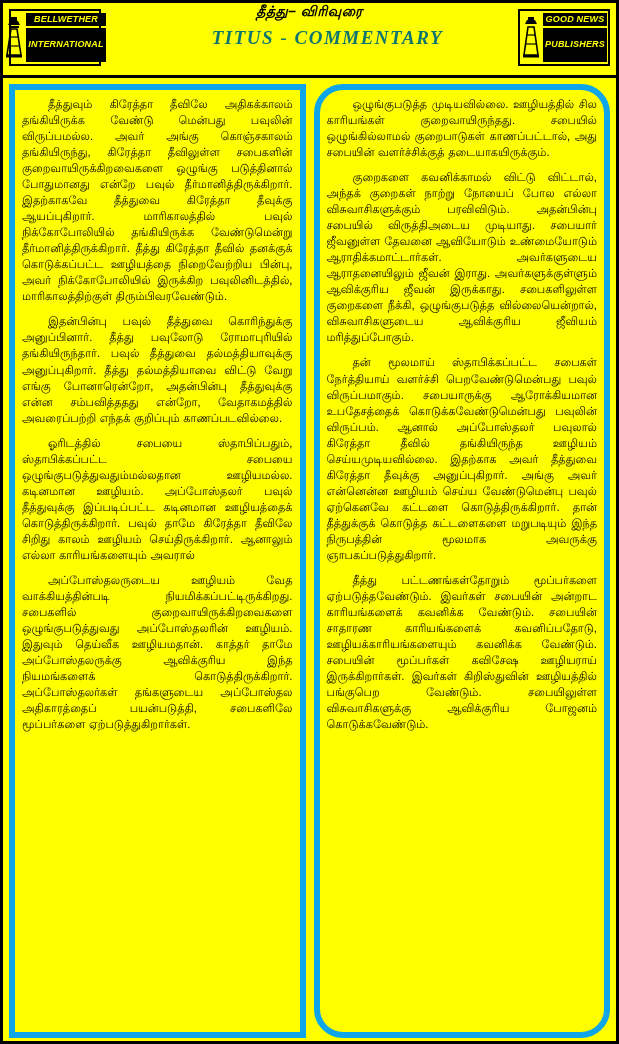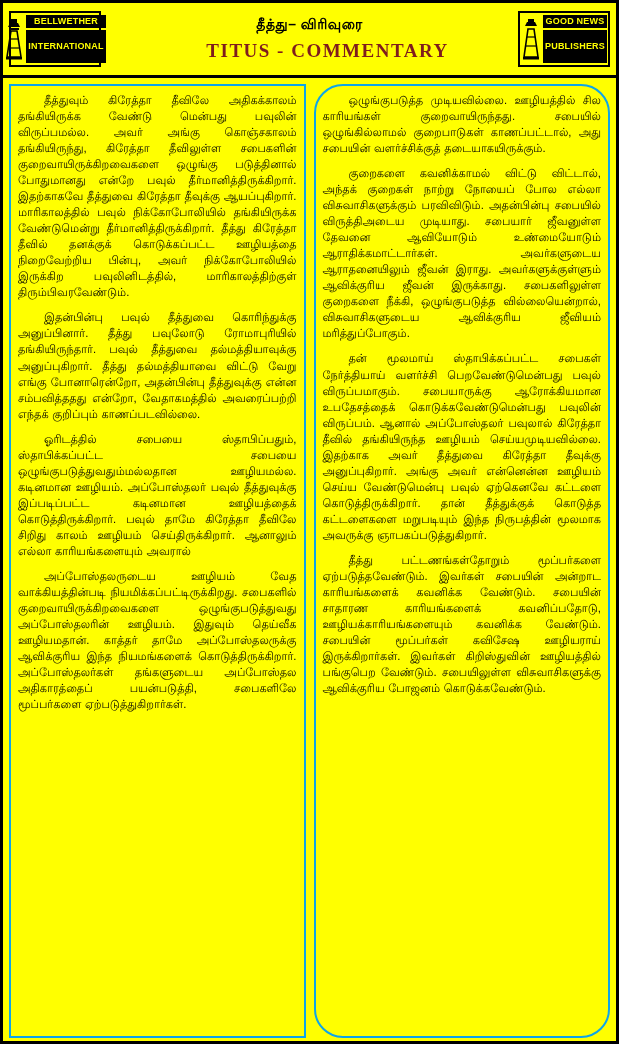--- a/index.html
+++ b/index.html
@@ -23,22 +23,23 @@
     padding: 0;
     overflow: hidden;
   }
 
   
   .header {
     position: relative;
     height: 72px;
     border-bottom: 3px solid #000000;
     display: flex;
-    align-items: center;
-    background: #ffff00;
+    align-items: flex-start;
+    background: #ffff00;
+    font-style: italic;
   }
   .logo-box {
     width: 92px;
     margin: 6px;
     border: 2px solid #000000;
     background: #ffff00;
     display: flex;
     align-items: center;
     justify-content: center;
     flex-direction: column;
@@ -95,39 +96,39 @@
     font-size: 14px;
     font-weight: bold;
     color: #000000;
     letter-spacing: 0.5px;
     white-space: nowrap;
   }
   .title-en {
     font-family: "Liberation Serif", serif;
     font-size: 19px;
     font-weight: bold;
-    color: #7f1d1d;
+    color: #0f766e;
     letter-spacing: 1.5px;
     white-space: nowrap;
     margin-left: 36px;
   }
 
   
   .columns {
     display: flex;
     height: calc(100% - 72px);
     box-sizing: border-box;
     padding: 6px 6px 6px 6px;
     gap: 0;
   }
   .col {
     flex: 1 1 50%;
     box-sizing: border-box;
     background: #ffff00;
-    border: 2px solid #0ea5e9;
+    border: 6px solid #0ea5e9;
     padding: 6px 7px;
     overflow: hidden;
   }
   .col.left { margin-right: 4px; }
   .col.right { margin-left: 4px; border-radius: 29px; }
 
   p.para {
     margin: 0 0 9px 0;
     font-size: 11.3px;
     line-height: 1.42;

